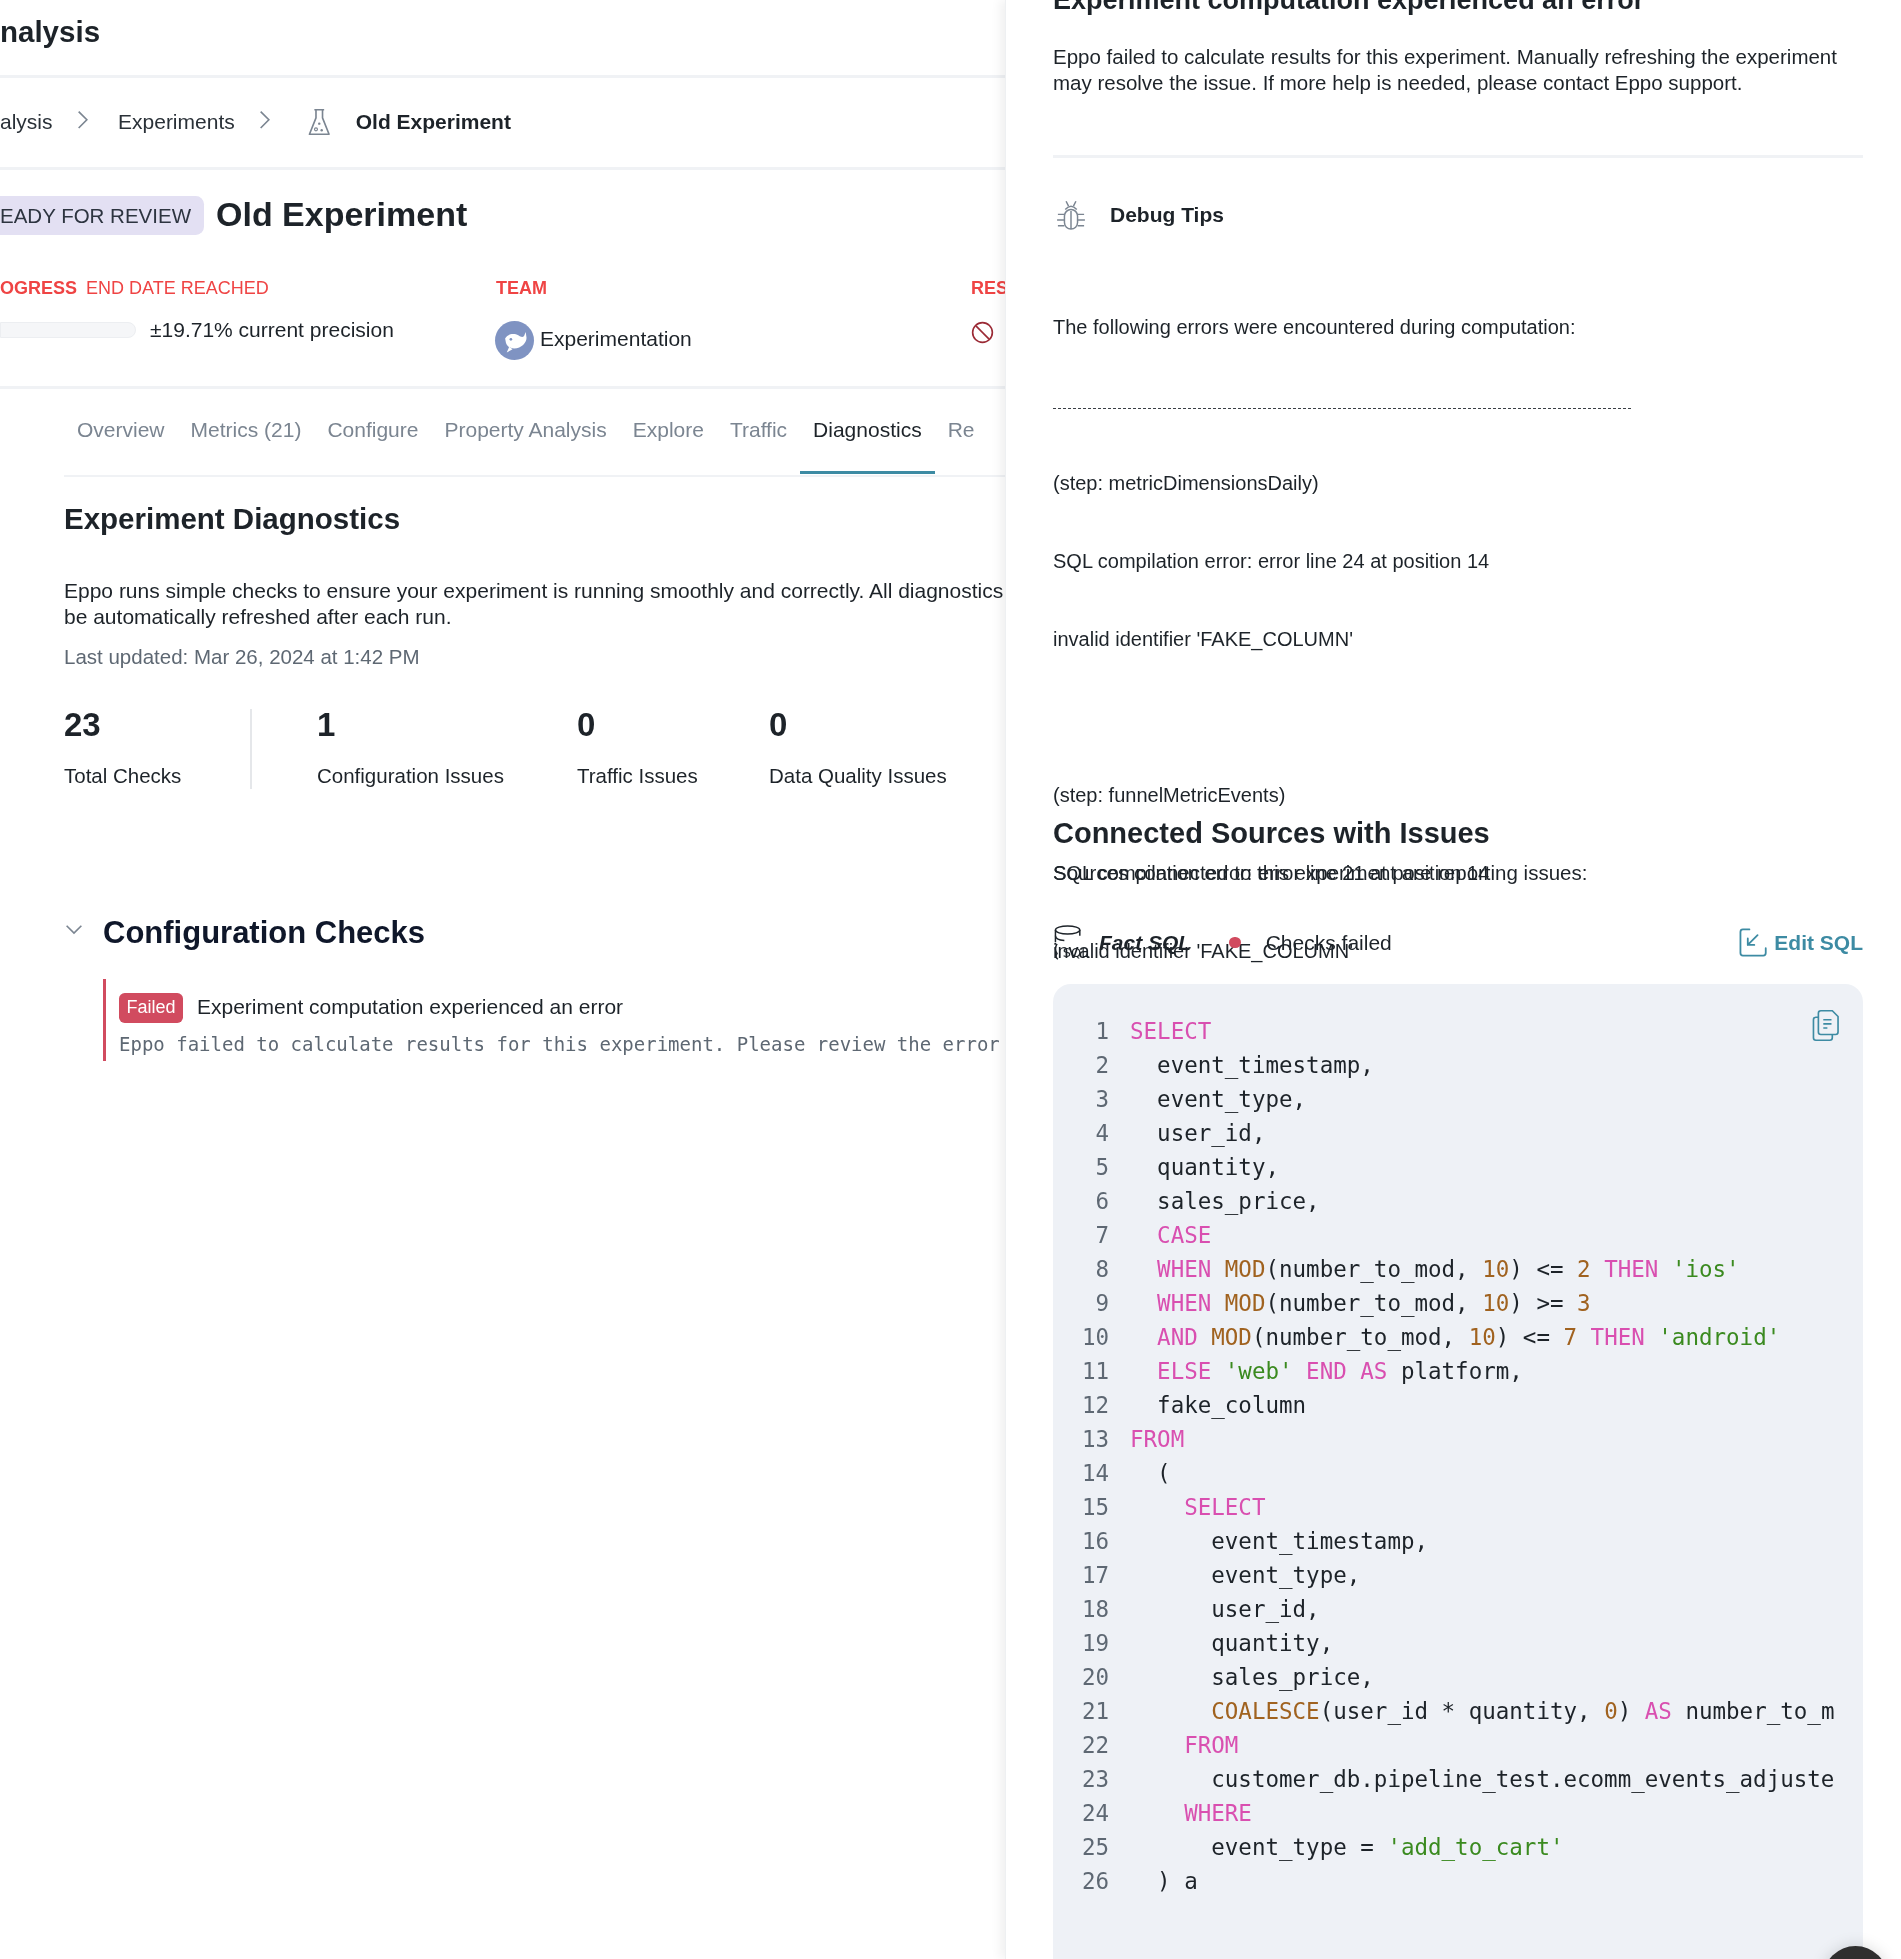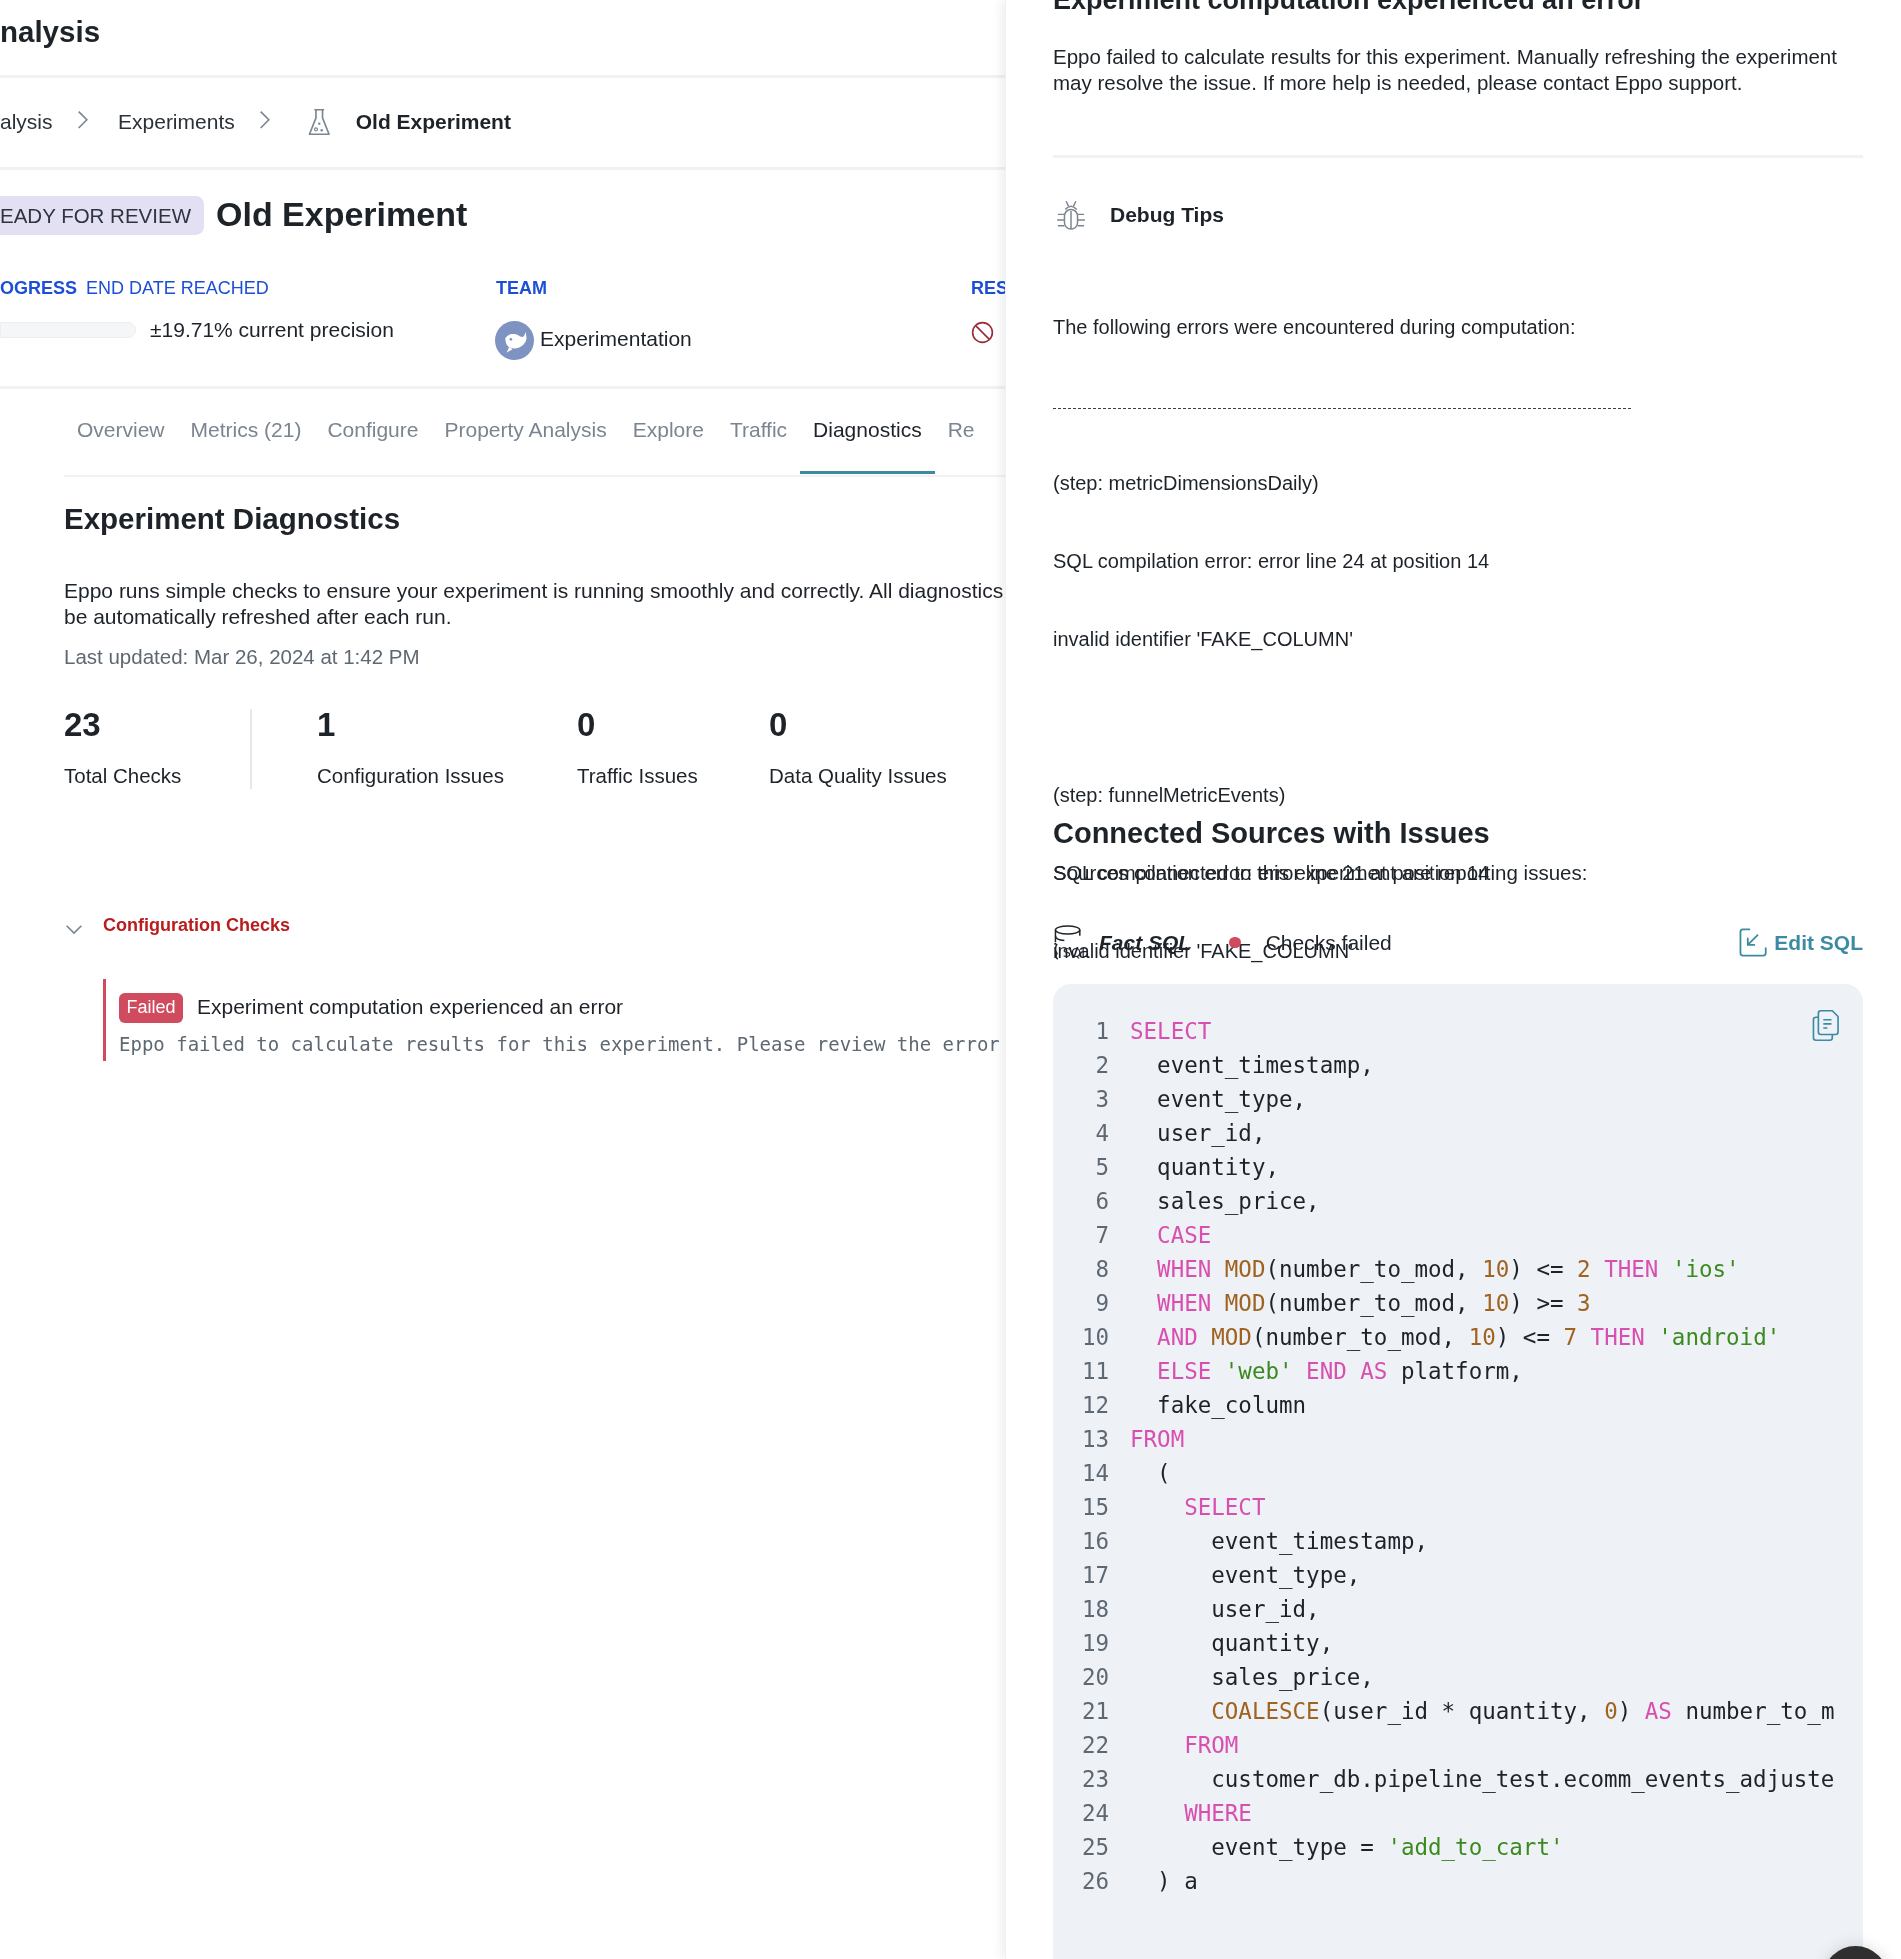--- a/index.html
+++ b/index.html
@@ -12,21 +12,21 @@
   .hr { position: absolute; left: 0; height: 2.5px; background: #f0f2f5; }
   .breadcrumb { position: absolute; left: 0; top: 108px; display: flex; align-items: center; font-size: 21px; color: #1d2329; white-space: nowrap; }
   .breadcrumb .crumb { color: #2a3138; }
   .breadcrumb .chev { margin: 0 29.5px 0 24.5px; color: #7b8591; font-size: 21px; }
   .breadcrumb .flask { width: 24.5px; height: 28px; margin: 0 24.5px 0 6.5px; }
   .breadcrumb .current { font-weight: 700; }
 
   .status-badge { position: absolute; left: -4.9px; top: 196px; height: 39px; padding: 0 13px 0 4.9px; background: #e3e0f3; border-radius: 0 8.2px 8.2px 0; font-size: 20.5px; line-height: 39px; color: #2d3440; white-space: nowrap; }
   .exp-title { position: absolute; left: 216px; top: 195px; font-size: 34px; font-weight: 700; color: #1d2329; white-space: nowrap; }
 
-  .meta-label { position: absolute; top: 278px; font-size: 18px; color: #1d4ed8; text-transform: uppercase; white-space: nowrap; }
+  .meta-label { position: absolute; top: 278px; font-size: 18px; color: #ef4444; text-transform: uppercase; white-space: nowrap; }
   .meta-label.bold { font-weight: 700; }
   .progress-track { position: absolute; left: 0; top: 322px; width: 136px; height: 16.4px; background: #f5f6f8; border-radius: 0 8.2px 8.2px 0; border: 0.8px solid #eceef1; }
   .precision { position: absolute; left: 150px; top: 318px; font-size: 21px; color: #1d2329; white-space: nowrap; text-align: right; }
   .team-avatar { position: absolute; left: 495px; top: 321px; width: 39px; height: 39px; border-radius: 50%; background: #7f93c2; display: flex; align-items: center; justify-content: center; }
   .team-name { position: absolute; left: 540px; top: 327px; font-size: 21px; color: #1d2329; white-space: nowrap; }
   .res-icon { position: absolute; left: 971px; top: 321px; width: 23px; height: 23px; }
 
   .tabs { position: absolute; left: 64px; top: 412px; display: flex; font-size: 21px; white-space: nowrap; }
   .tab { color: #7b8591; padding: 0 13px; height: 62px; line-height: 36px; position: relative; }
   .tab:first-child { padding-left: 13px; }
@@ -37,21 +37,21 @@
   .section-h { position: absolute; left: 64px; top: 502px; font-size: 29.5px; font-weight: 700; color: #1d2329; white-space: nowrap; }
   .desc { position: absolute; left: 64px; top: 578px; width: 982px; font-size: 21px; line-height: 26px; color: #1d2329; }
   .last-upd { position: absolute; left: 64px; top: 645px; font-size: 20.5px; color: #5e6873; white-space: nowrap; }
 
   .stat { position: absolute; top: 705px; white-space: nowrap; }
   .stat .num { font-size: 33px; font-weight: 700; color: #1d2329; line-height: 39px; }
   .stat .lbl { font-size: 20.5px; color: #1d2329; margin-top: 19.6px; }
   .stat-divider { position: absolute; left: 250px; top: 709px; width: 1.6px; height: 80px; background: #e5e7ea; }
 
   .cc-chevron { position: absolute; left: 65px; top: 920px; width: 18px; height: 18px; }
-  .cc-title { position: absolute; left: 103px; top: 915px; font-size: 18px; font-weight: 700; color: #b91c1c; white-space: nowrap; }
+  .cc-title { position: absolute; left: 103px; top: 915px; font-size: 31px; font-weight: 700; color: #0f172a; white-space: nowrap; }
   .fail-bar { position: absolute; left: 103px; top: 979px; width: 3.3px; height: 82px; background: #d14b5f; }
   .fail-badge { position: absolute; left: 119px; top: 993px; height: 29.5px; padding: 0 7.4px; background: #d14b5f; color: #fff; border-radius: 5.7px; font-size: 18px; line-height: 29.5px; }
   .fail-title { position: absolute; left: 197px; top: 995px; font-size: 21px; color: #1d2329; white-space: nowrap; }
   .fail-desc { position: absolute; left: 119px; top: 1033px; font-family: "DejaVu Sans Mono", monospace; font-size: 19px; color: #5e6873; white-space: nowrap; }
 
   
   .drawer { position: absolute; left: 1005px; top: 0; width: 897px; height: 1959px; background: #fff; box-shadow: -4.9px 0 9.8px rgba(0,0,0,0.06); border-left: 0.8px solid #eef0f2; overflow: hidden; }
   .d-abs { position: absolute; }
   .d-title { left: 47px; top: -14.7px; font-size: 27px; font-weight: 700; color: #1d2329; white-space: nowrap; }
   .d-intro { left: 47px; top: 44px; width: 786px; font-size: 20.5px; line-height: 26px; color: #1d2329; }

